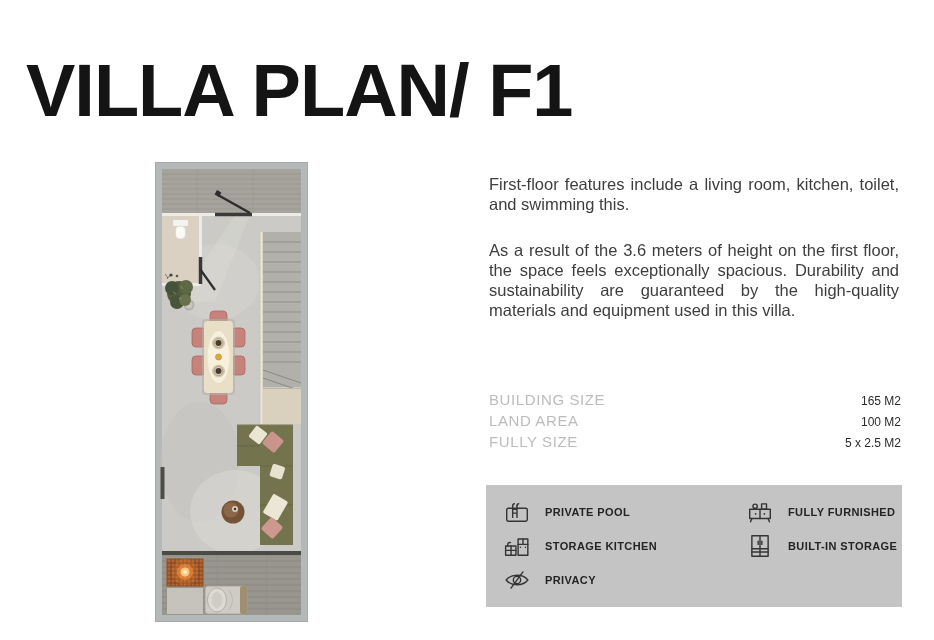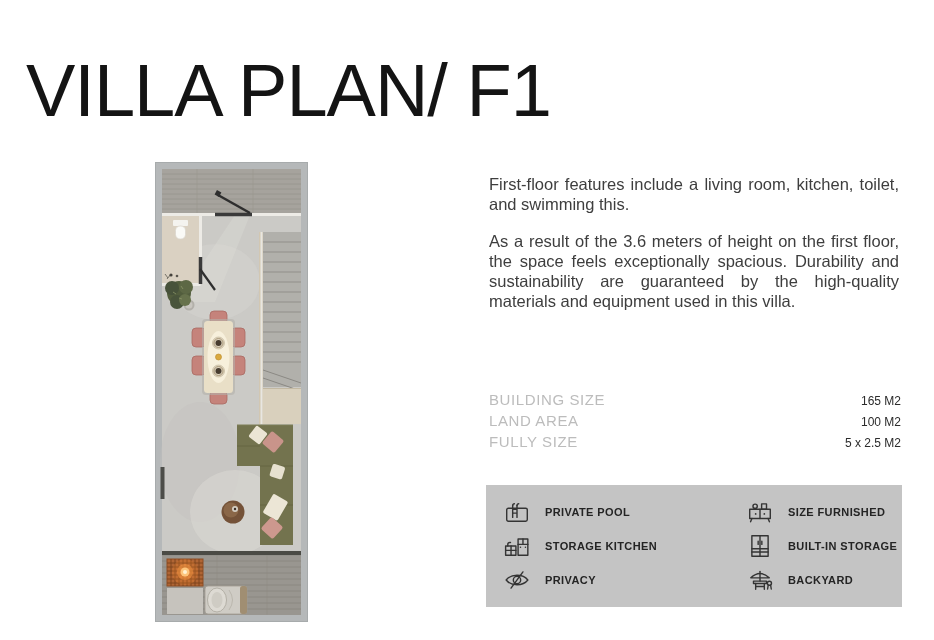--- a/index.html
+++ b/index.html
@@ -14,42 +14,42 @@
   body{
     position:relative;
     background:#ffffff;
     font-family:"Liberation Sans", sans-serif;
     overflow:hidden;
   }
   .page-title{
     position:absolute;
     left:26px; top:54px;
     font-size:74px;
-    font-weight:400;
+    font-weight:700;
     letter-spacing:-1px;
     line-height:1;
     color:var(--title-color);
     white-space:nowrap;
   }
   .floorplan{
     position:absolute;
     left:155px; top:162px;
     width:153px; height:460px;
   }
   .para{
     position:absolute;
     left:489px;
     width:410px;
     font-size:16.5px;
     line-height:20px;
     color:var(--body-text);
     text-align:justify;
   }
   #para1{top:174px;}
-  #para2{top:231px;}
+  #para2{top:240px;}
   .specs{
     position:absolute;
     left:489px; top:390px;
     width:412px;
   }
   .spec-row{
     display:flex;
     justify-content:space-between;
     align-items:baseline;
     line-height:20px;
@@ -252,21 +252,21 @@
         <rect x="2.5" y="9.5" width="19" height="8.5"></rect>
         <path d="M12,9.5v8.5"></path>
         <circle class="fil" cx="8" cy="13.8" r="0.8"></circle>
         <circle class="fil" cx="16" cy="13.8" r="0.8"></circle>
         <path d="M4.5,18l-1.2,3 M19.5,18l1.2,3"></path>
         <circle cx="7.5" cy="6.7" r="2"></circle>
         <path d="M7.5,8.7v0.8"></path>
         <rect x="13.5" y="4.5" width="4.5" height="5"></rect>
       </svg>
     </span>
-    <span class="feature-label">SIZE FURNISHED</span>
+    <span class="feature-label">FULLY FURNISHED</span>
   </div>
 
   <div class="feature-item">
     <span class="ficon">
       <svg viewBox="0 0 24 24">
         <rect x="1.5" y="12" width="9.5" height="8.5"></rect>
         <path d="M1.5,16h9.5 M6.5,12v8.5"></path>
         <rect x="13" y="5.5" width="9" height="15"></rect>
         <path d="M13,10.5h9 M17.5,5.5v5"></path>
         <path d="M3.5,12v-1.5a1.8,1.8 0 0 1 1.8,-1.8h0.7"></path>
@@ -292,27 +292,14 @@
     <span class="ficon">
       <svg viewBox="0 0 24 24">
         <path d="M2,12 C6.5,6.2 17.5,6.2 22,12 C17.5,17.8 6.5,17.8 2,12 Z"></path>
         <circle cx="12" cy="12" r="3.4"></circle>
         <path d="M6.5,19.5 L17.5,4.5"></path>
       </svg>
     </span>
     <span class="feature-label">PRIVACY</span>
   </div>
 
-  <div class="feature-item">
-    <span class="ficon">
-      <svg viewBox="0 0 24 24">
-        <path d="M3.5,10 Q12,2 20.5,10 Z"></path>
-        <path d="M12,4V13"></path>
-        <rect x="6" y="13" width="12" height="2.2"></rect>
-        <path d="M8,15.2v5.3 M16,15.2v5.3 M8,18h8"></path>
-        <circle cx="20.7" cy="15" r="1.9"></circle>
-        <path d="M19.6,16.7l-0.6,3.6 M21.8,16.7l0.6,3.6"></path>
-      </svg>
-    </span>
-    <span class="feature-label">BACKYARD</span>
-  </div>
 
 </div>
 
 </body></html>

